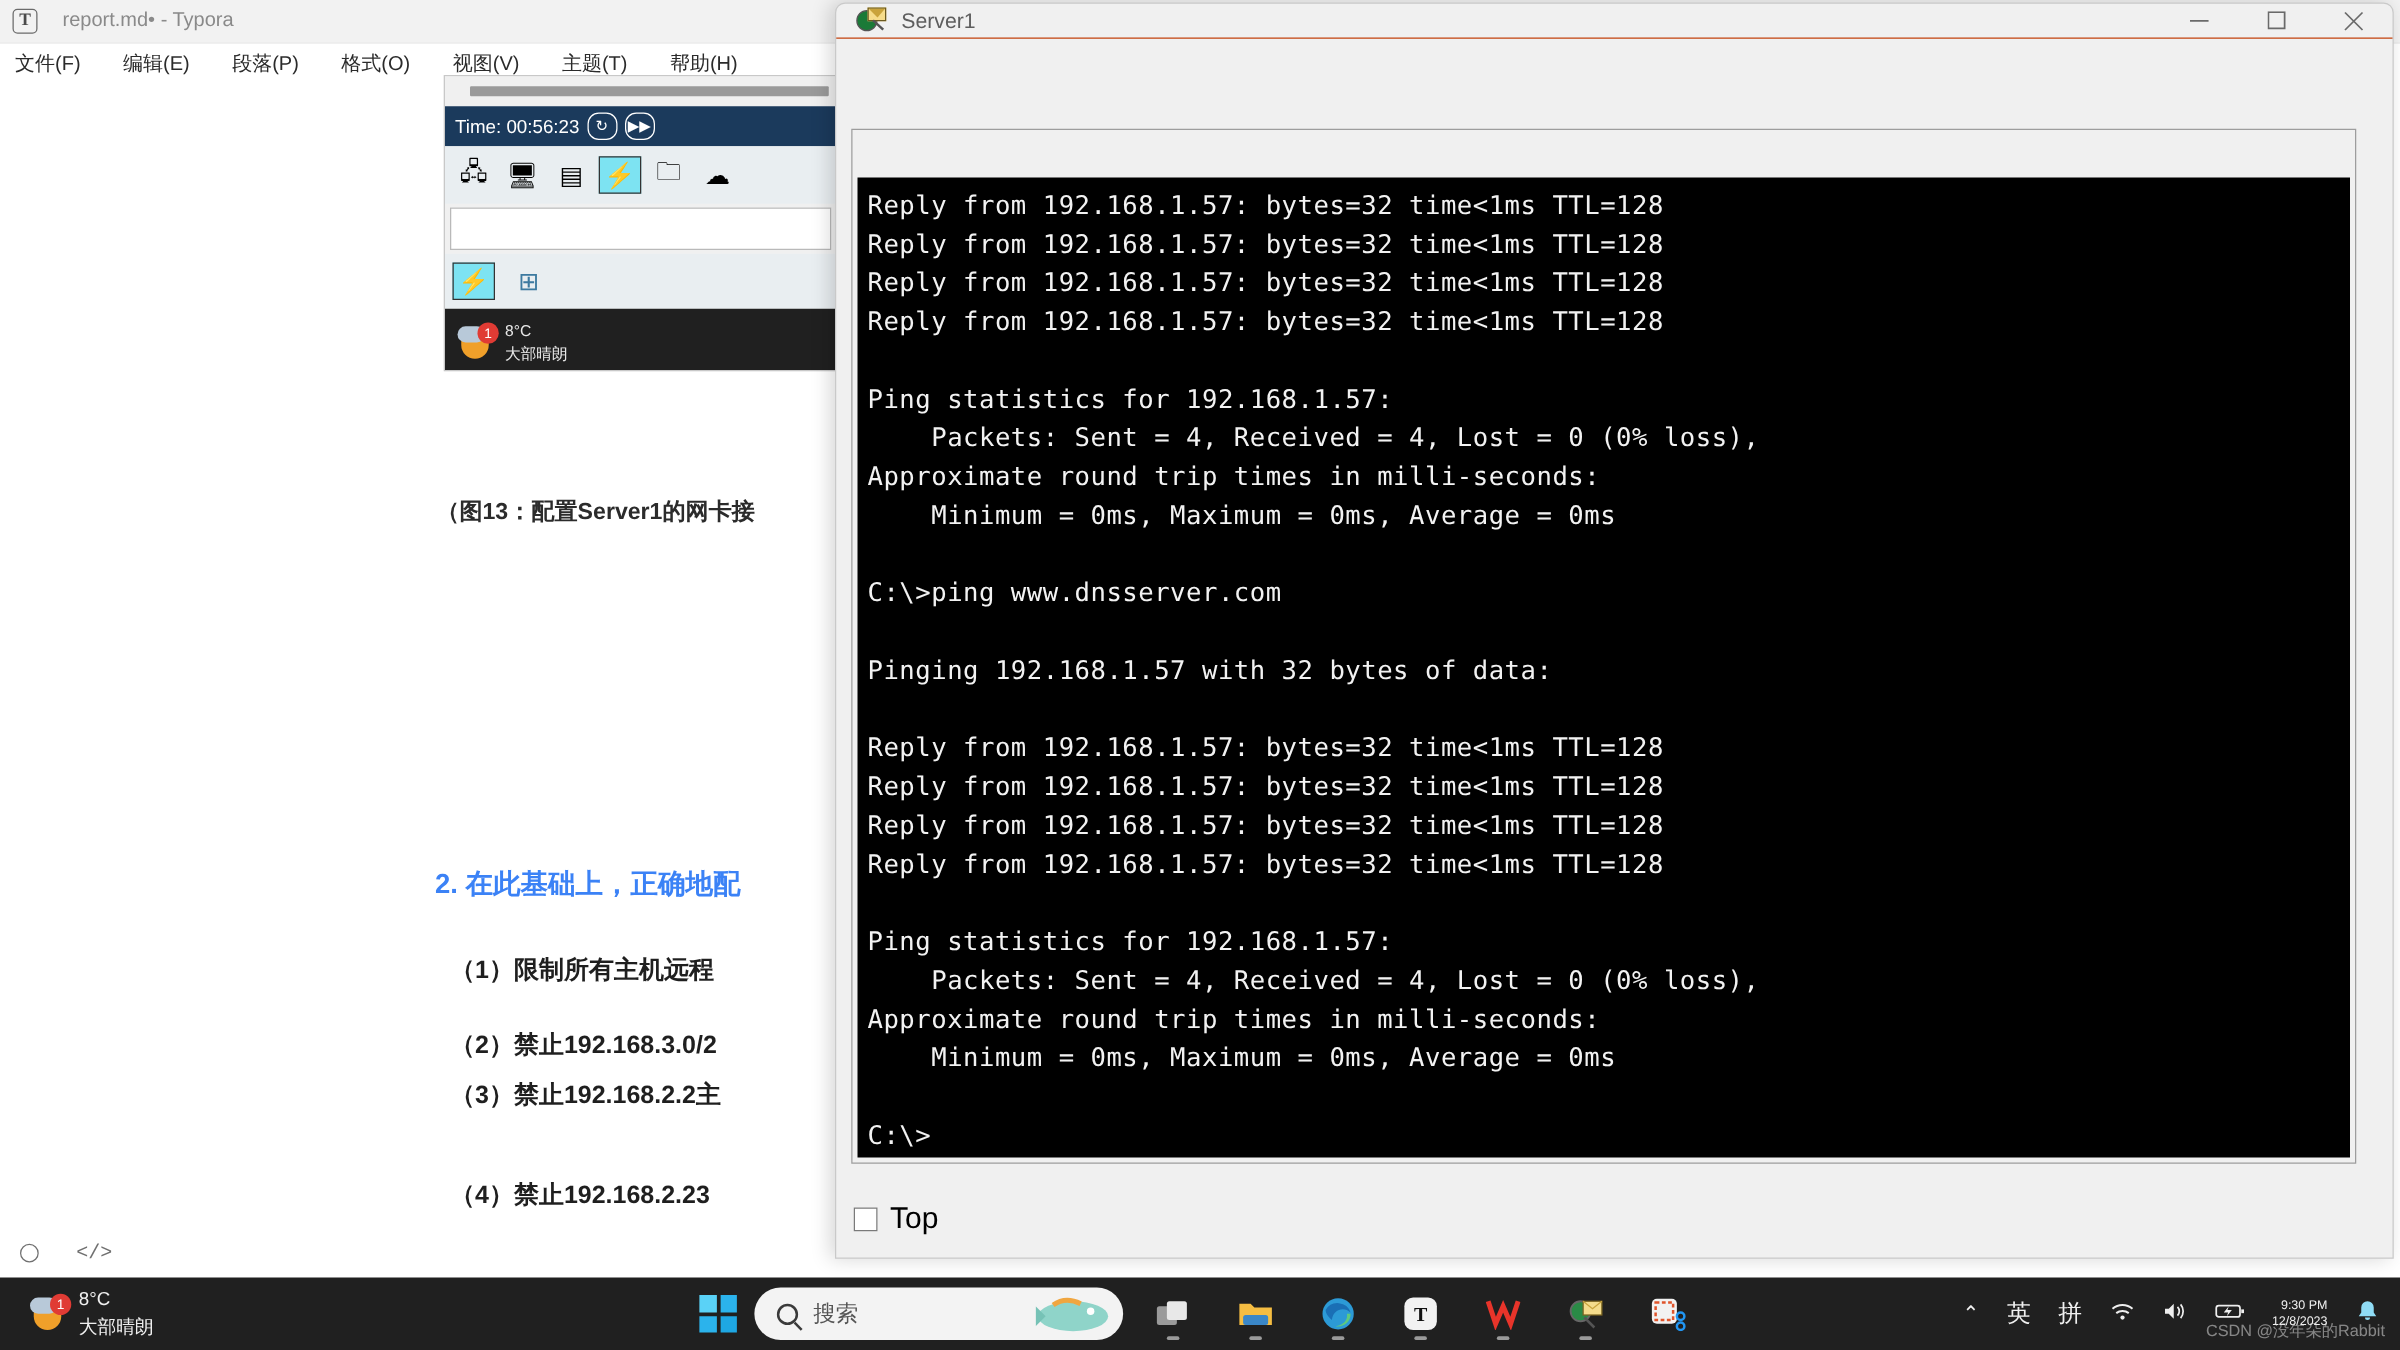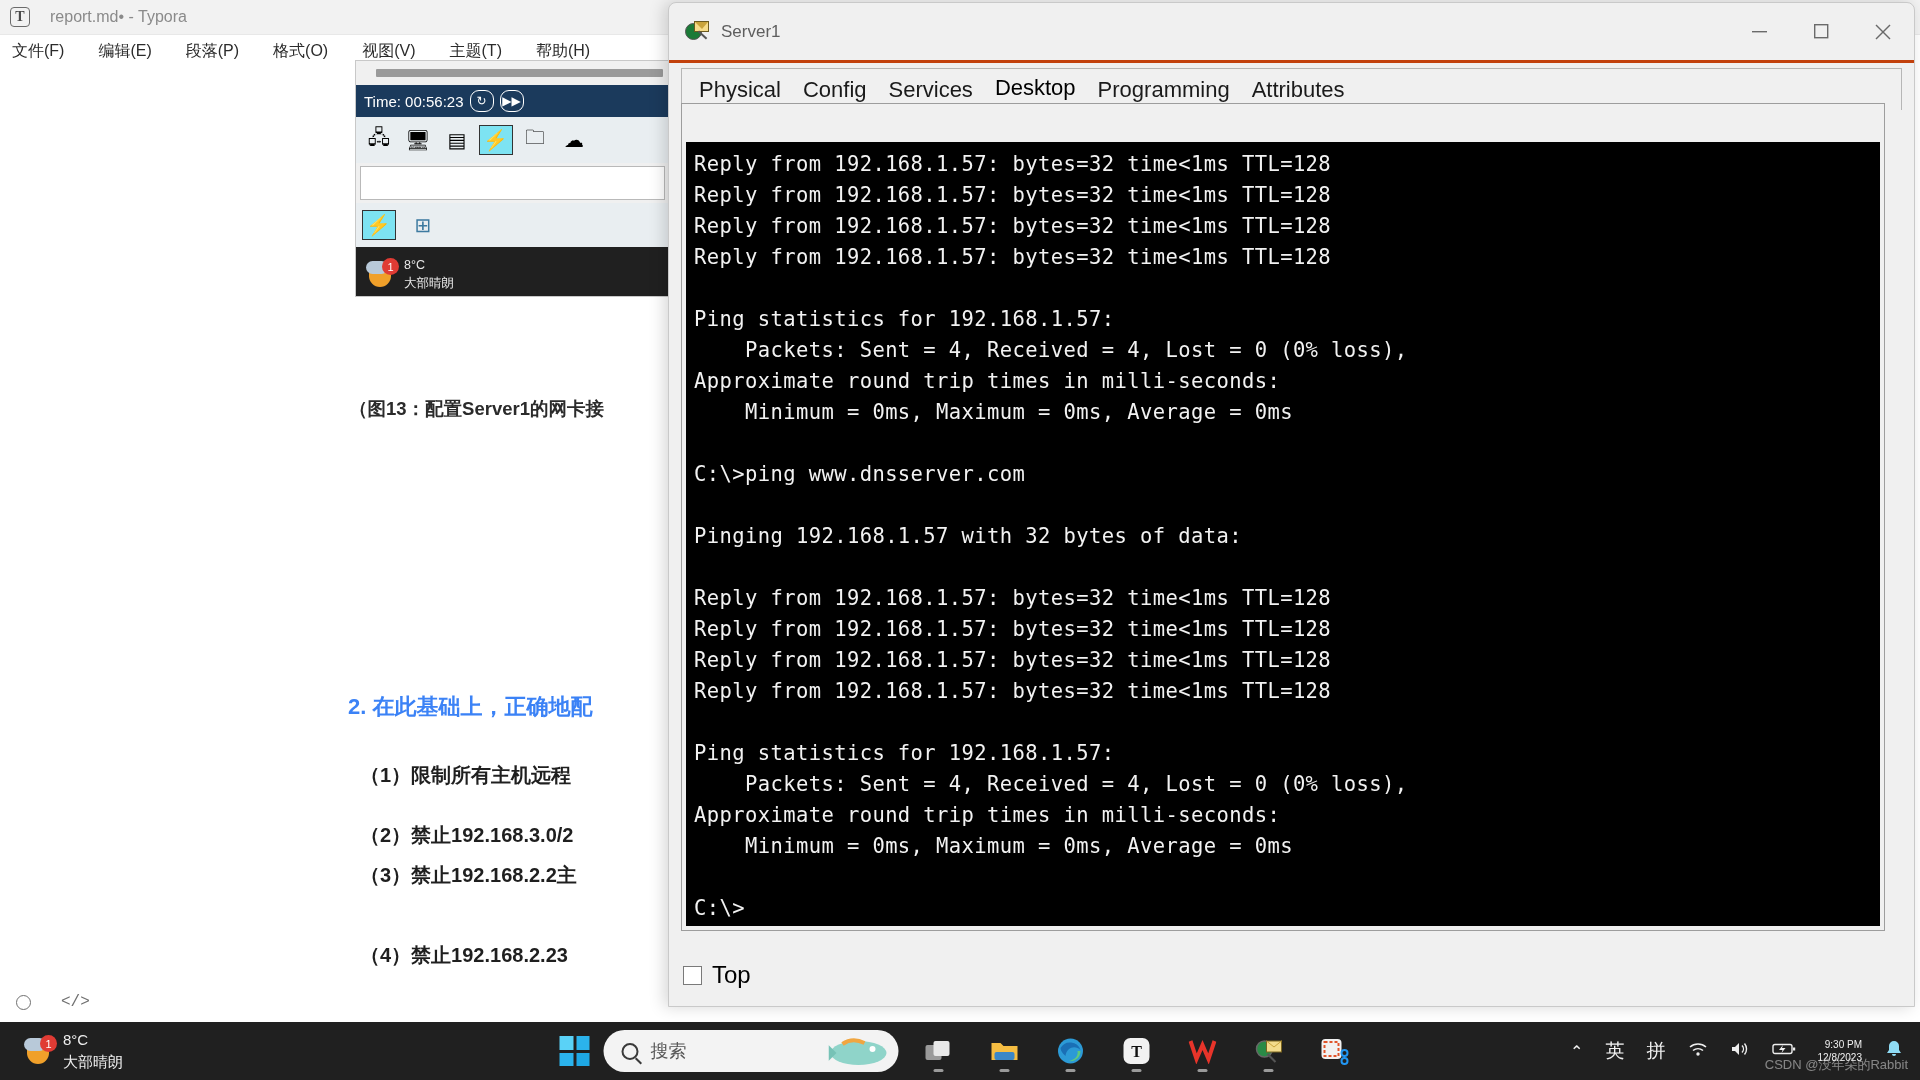--- a/index.html
+++ b/index.html
@@ -85,22 +85,22 @@
   }
   .wx-txt { font-size:12.5px; line-height:1.45; }
 
   
   #server-win {
     position:absolute; left:668px; top:2px; width:1247px; height:1005px;
     background:#f0f0f0; border:1px solid #c9c9c9; border-radius:8px 8px 0 0;
     box-shadow:-4px 0 16px rgba(0,0,0,0.16);
   }
   #sw-titlebar {
-    height:60px; display:flex; align-items:center; padding-left:16px;
-    border-bottom:3px solid #c2410c;
+    height:28px; display:flex; align-items:center; padding-left:16px;
+    border-bottom:1px solid #c2410c;
     justify-content:flex-end;
   }
   .sw-icon { width:24px; height:22px; position:relative; margin-right:12px; }
   .sw-icon .globe { position:absolute; left:0; top:2px; width:17px; height:17px; border-radius:50%;
     background:#1a7a37; border:1.4px solid #555; }
   .sw-icon .env { position:absolute; right:0; top:0; width:15px; height:11px; background:#f6dc8a; border:1.2px solid #6b5a20; }
   .sw-icon .env:after { content:""; position:absolute; left:0; top:0; width:0; height:0;
     border-left:7px solid transparent; border-right:6px solid transparent; border-top:7px solid #c9a33b; }
   .sw-icon .hdl { position:absolute; left:12px; top:13px; width:11px; height:2px; background:#555; transform:rotate(42deg); }
   #sw-title { font-size:17px; color:#5e5e5e; flex:1; }
@@ -274,28 +274,20 @@
       </div>
       <div class="sw-btn">
         <svg width="16" height="16">
             <line x1="1" y1="1" x2="15" y2="15" stroke="#6a6a6a" stroke-width="1.4"></line>
             <line x1="15" y1="1" x2="1" y2="15" stroke="#6a6a6a" stroke-width="1.4"></line>
           </svg>
       </div>
     </div>
   </div>
 
-  <div id="sw-tabs">
-    <div class="sw-tab">Physical</div>
-    <div class="sw-tab">Config</div>
-    <div class="sw-tab">Services</div>
-    <div class="sw-tab active">Desktop</div>
-    <div class="sw-tab">Programming</div>
-    <div class="sw-tab">Attributes</div>
-  </div>
 
   <div id="cmd-panel">
     <div id="cmd-area">
       <div id="cmd-screen">Reply from 192.168.1.57: bytes=32 time&lt;1ms TTL=128
 Reply from 192.168.1.57: bytes=32 time&lt;1ms TTL=128
 Reply from 192.168.1.57: bytes=32 time&lt;1ms TTL=128
 Reply from 192.168.1.57: bytes=32 time&lt;1ms TTL=128
 
 Ping statistics for 192.168.1.57:
     Packets: Sent = 4, Received = 4, Lost = 0 (0% loss),

